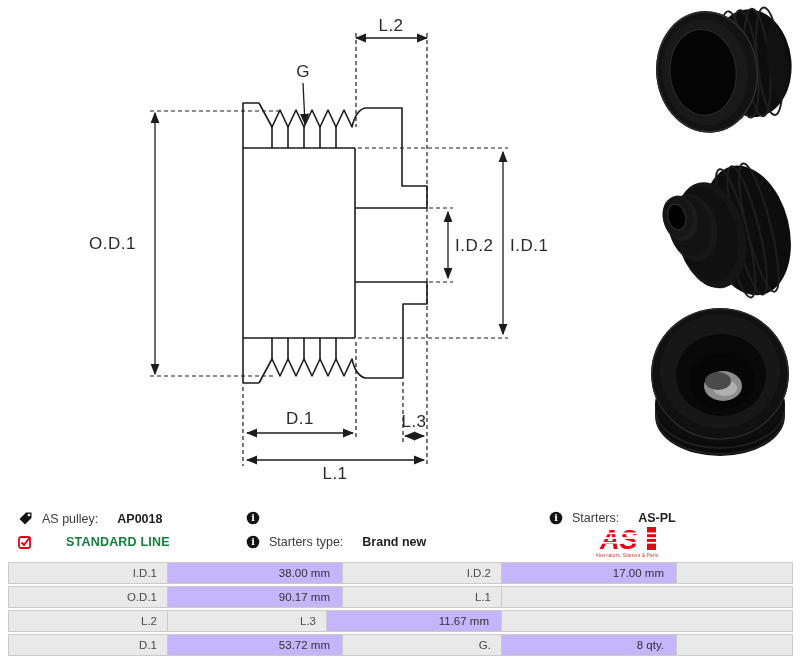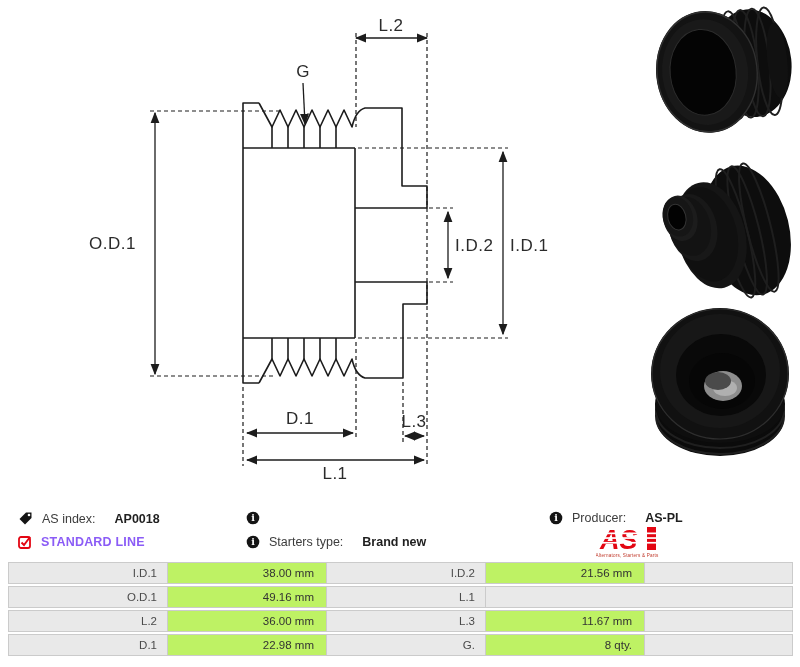--- a/index.html
+++ b/index.html
@@ -4,28 +4,28 @@
 <style>
   html,body{margin:0;padding:0;background:#fff;}
   #stage{position:relative;width:800px;height:667px;background:#fff;overflow:hidden;
          font-family:"Liberation Sans","DejaVu Sans",sans-serif;color:#3c3c3c;}
   .abs{position:absolute;}
   
   .inforow{position:absolute;display:flex;align-items:center;font-size:12.5px;color:#3c3c3c;white-space:nowrap;}
   .inforow .ic{display:inline-flex;margin-right:9px;flex:0 0 auto;}
   .inforow b{color:#1f1f1f;margin-left:19px;}
   .lbl{margin-right:0;}
-  .redline{color:#8b5cf6;font-weight:bold;letter-spacing:.2px;}
+  .redline{color:#15803d;font-weight:bold;letter-spacing:.2px;margin-left:25px;}
   
   #spec-table{position:absolute;left:8px;top:562px;width:785px;}
   .trow{display:flex;margin-bottom:2px;}
   .tcell{box-sizing:border-box;height:22px;line-height:20px;border:1px solid #cbcbcb;
          font-size:11.5px;text-align:right;}
   .tcell.lab{width:160px;background:#e9e9e9;color:#4a4a4a;padding-right:10px;margin-right:-1px;}
-  .tcell.val{width:160px;background:#bef264;color:#333;padding-right:12px;margin-right:-1px;}
+  .tcell.val{width:176px;background:#c4b5fd;color:#333;padding-right:12px;margin-right:-1px;}
   .tcell.fill{flex:1;background:#e9e9e9;}
   
   .dim{font-family:"Liberation Sans","DejaVu Sans",sans-serif;font-size:17px;fill:#2b2b2b;letter-spacing:.5px;}
   .tagline{font-size:4.6px;fill:#c0392b;letter-spacing:.2px;}
 </style>
 </head>
 <body>
 
 <div id="stage">
 
@@ -137,21 +137,21 @@
     <ellipse cx="73" cy="99" rx="13" ry="9" fill="#4a4a4a"></ellipse>
   </svg>
 
   <div class="inforow" style="left:18px;top:511px">
     <span class="ic">
       <svg width="15" height="15" viewBox="0 0 15 15">
           <path d="M1.5,8 L8,1.5 L13.5,1.5 L13.5,7 L7,13.5 Z" fill="#141414"></path>
           <circle cx="11" cy="4" r="1.3" fill="#fff"></circle>
         </svg>
     </span>
-    <span class="lbl">AS index:</span>
+    <span class="lbl">AS pulley:</span>
     <b>AP0018</b>
   </div>
 
   <div class="inforow" style="left:18px;top:535px">
     <span class="ic">
       <svg width="14" height="14" viewBox="0 0 14 14">
           <rect x="1" y="2" width="11" height="11" rx="2" fill="none" stroke="#e30613" stroke-width="1.8"></rect>
           <polyline points="3.5,7.5 6,10 12,2" fill="none" stroke="#e30613" stroke-width="1.9"></polyline>
         </svg>
     </span>
@@ -178,56 +178,55 @@
     <b>Brand new</b>
   </div>
 
   <div class="inforow" style="left:549px;top:511px">
     <span class="ic">
       <svg width="14" height="14" viewBox="0 0 14 14">
           <circle cx="7" cy="7" r="6.3" fill="#141414"></circle>
           <text x="7" y="10.4" text-anchor="middle" font-family="'DejaVu Serif',serif" font-size="9.5" font-weight="bold" fill="#fff">i</text>
         </svg>
     </span>
-    <span class="lbl">Producer:</span>
+    <span class="lbl">Starters:</span>
     <b>AS-PL</b>
   </div>
 
   <svg class="abs" style="left:596px;top:524px" width="66" height="36" viewBox="0 0 66 36">
     <text x="4" y="25" font-family="'Liberation Sans',sans-serif" font-style="italic" font-weight="bold" font-size="27" fill="#e30613">AS</text>
     <rect x="51" y="3" width="9" height="23" fill="#e30613"></rect>
     <rect x="0" y="8.5" width="62" height="1.7" fill="#fff"></rect>
     <rect x="0" y="13.2" width="62" height="1.7" fill="#fff"></rect>
     <rect x="0" y="17.9" width="62" height="1.7" fill="#fff"></rect>
     <text class="tagline" x="31" y="33" text-anchor="middle">Alternators, Starters &amp; Parts</text>
   </svg>
 
   <div id="spec-table">
     <div class="trow">
       <div class="tcell lab">I.D.1</div>
       <div class="tcell val">38.00 mm</div>
       <div class="tcell lab">I.D.2</div>
-      <div class="tcell val">21.56 mm</div>
+      <div class="tcell val">17.00 mm</div>
       <div class="tcell fill"></div>
     </div>
     <div class="trow">
       <div class="tcell lab">O.D.1</div>
-      <div class="tcell val">49.16 mm</div>
+      <div class="tcell val">90.17 mm</div>
       <div class="tcell lab">L.1</div>
       <div class="tcell fill"></div>
     </div>
     <div class="trow">
       <div class="tcell lab">L.2</div>
-      <div class="tcell val">36.00 mm</div>
       <div class="tcell lab">L.3</div>
       <div class="tcell val">11.67 mm</div>
       <div class="tcell fill"></div>
     </div>
     <div class="trow">
       <div class="tcell lab">D.1</div>
-      <div class="tcell val">22.98 mm</div>
+      <div class="tcell val">53.72 mm</div>
       <div class="tcell lab">G.</div>
       <div class="tcell val">8 qty.</div>
       <div class="tcell fill"></div>
     </div>
   </div>
 
 </div>
 
 </body></html>

